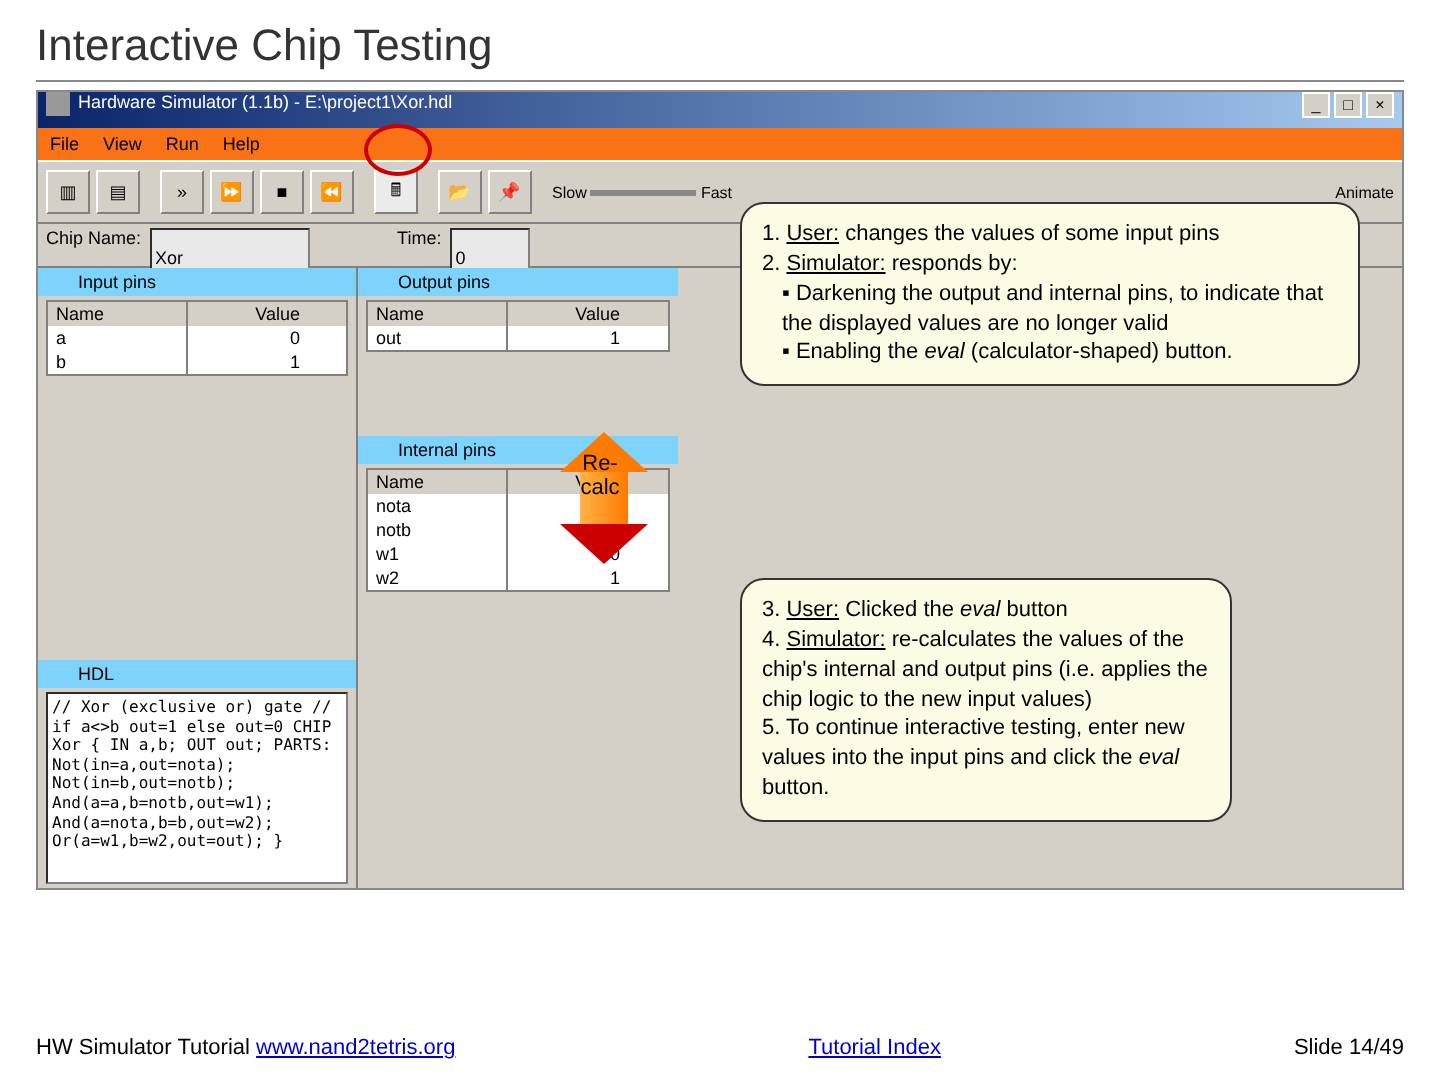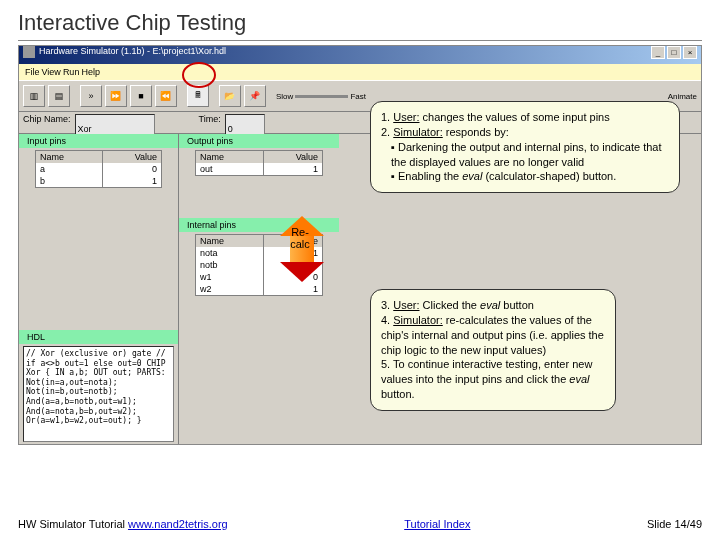--- a/index.html
+++ b/index.html
@@ -5,36 +5,36 @@
   * { box-sizing: border-box; margin: 0; padding: 0; }
   body { width: 720px; height: 540px; font-family: Arial, sans-serif; background: #fff; overflow: hidden; position: relative; }
   .slide { width: 100%; height: 100%; padding: 10px 18px; position: relative; }
   .title { font-size: 22px; color: #333; margin-bottom: 4px; }
   .title-rule { height: 1px; background: #888; margin-bottom: 4px; }
   .sim-window { border: 1px solid #888; background: #d4d0c8; height: 400px; position: relative; }
   .titlebar { height: 18px; background: linear-gradient(90deg,#0a246a,#a6caf0); display: flex; align-items: flex-start; padding: 0 4px; font-size: 9px; color: #fff; }
   .titlebar .ticon { width: 12px; height: 12px; background: #999; margin-right: 4px; }
   .titlebar .spacer { flex: 1; }
   .titlebar .wbtn { width: 14px; height: 13px; background: #d4d0c8; border: 1px solid #fff; margin-left: 2px; font-size: 8px; text-align: center; line-height: 11px; color: #000; }
-  .menubar { height: 16px; background: #fef9c3; display: flex; gap: 2px; padding: 0 6px; font-size: 9px; align-items: center; }
+  .menubar { height: 16px; background: #f97316; display: flex; gap: 12px; padding: 0 6px; font-size: 9px; align-items: center; }
   .toolbar { height: 32px; background: #d4d0c8; display: flex; align-items: center; gap: 3px; padding: 2px 4px; border-top: 1px solid #fff; border-bottom: 1px solid #808080; }
   .tbtn { width: 22px; height: 22px; border: 1px solid #808080; border-top-color: #fff; border-left-color: #fff; background: #d4d0c8; display: flex; align-items: center; justify-content: center; font-size: 9px; }
   .tbtn.eval { background: #ececec; position: relative; }
   .circle { position: absolute; top: 62px; left: 182px; width: 34px; height: 26px; border: 2px solid #c00; border-radius: 50%; z-index: 5; pointer-events: none; }
   .tsep { width: 4px; }
   .slider-area { width: 90px; height: 22px; font-size: 8px; display: flex; align-items: center; gap: 2px; }
   .slider-area .track { flex:1; height: 3px; background: #888; }
   .chiprow { height: 22px; display: flex; align-items: flex-start; gap: 4px; padding: 2px 4px; font-size: 9px; border-bottom: 1px solid #808080; }
   .chiprow input { width: 80px; height: 30px; background: #e8e8e8; border: 1px inset #808080; font-size: 9px; padding: 0 2px; }
   .workarea { display: flex; height: 310px; }
   .col { display: flex; flex-direction: column; }
   .inputcol { width: 160px; border-right: 1px solid #808080; }
   .outputcol { width: 160px; }
-  .panel-title { font-size: 9px; padding: 2px 8px; background: #86efac; }
-  .table { margin: 2px 16px; border: 1px solid #808080; background: #fff; font-size: 9px; }
+  .panel-title { font-size: 9px; padding: 2px 20px; background: #7dd3fc; }
+  .table { margin: 2px 4px; border: 1px solid #808080; background: #fff; font-size: 9px; }
   .table .row { display: flex; }
   .table .hdr { background: #d4d0c8; }
   .table .c1 { width: 70px; padding: 1px 4px; border-right: 1px solid #808080; }
   .table .c2 { width: 60px; padding: 1px 4px; text-align: right; }
   .hdl-box { margin: 2px 4px; background: #fff; border: 1px inset #808080; font-size: 8px; padding: 2px; height: 96px; font-family: monospace; line-height: 1.2; overflow: hidden; }
   .callout { position: absolute; background: #fbfce3; border: 1px solid #333; border-radius: 12px; padding: 8px 10px; font-size: 11px; line-height: 1.35; z-index: 10; margin-top: 11px; }
   .callout1 { top: 90px; left: 370px; width: 310px; }
   .callout2 { top: 278px; left: 370px; width: 246px; }
   .arrow-box { position: absolute; top: 216px; left: 280px; width: 44px; height: 66px; z-index: 8; }
   .arrow-up { width: 0; height: 0; border-left: 22px solid transparent; border-right: 22px solid transparent; border-bottom: 20px solid #ff7a00; }

